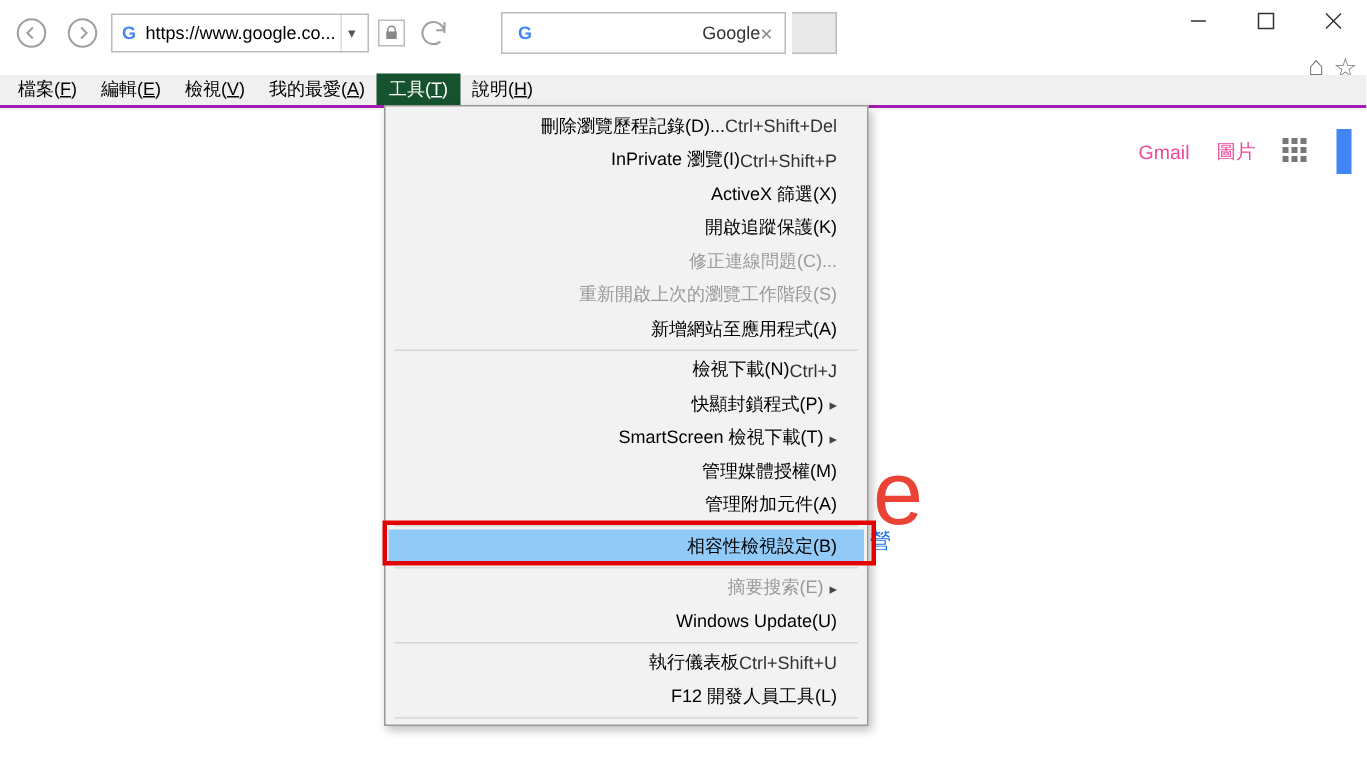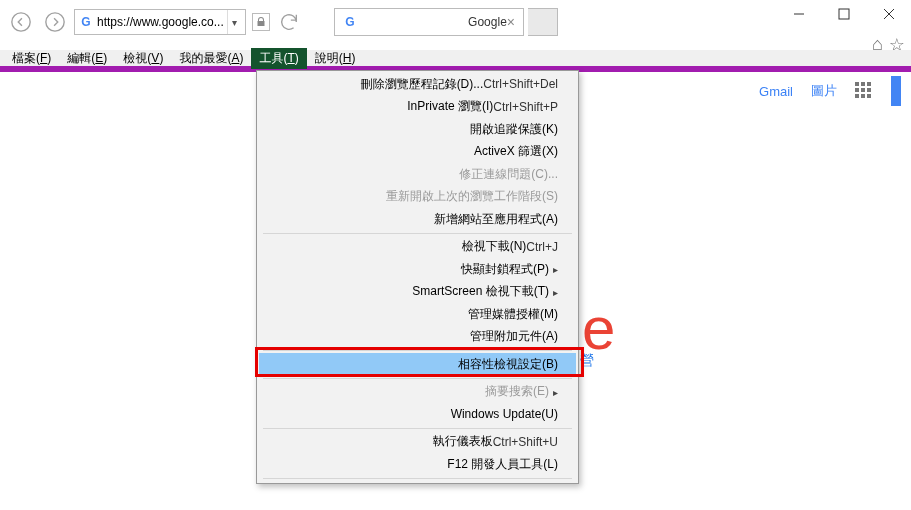--- a/index.html
+++ b/index.html
@@ -88,23 +88,23 @@
     position: absolute; top: 34px; right: 6px;
     display: flex; gap: 6px;
     font-size: 18px; color: #777;
   }
 
   
   .menubar {
     position: absolute; top: 50px; left: 0; right: 0;
     height: 22px;
     background: #f0f0f0;
-    border-bottom: 6px solid #a21caf;
+    border-bottom: 2px solid #a21caf;
     display: flex;
-    align-items: center;
+    align-items: flex-end;
     padding-left: 4px;
   }
   .mb-item { padding: 2px 8px; font-size: 12px; }
   .mb-item u { text-decoration: underline; }
   .mb-item.active { background: #14532d; color: #fff; }
 
   
   .dropdown {
     position: absolute;
     top: 70px;
@@ -139,23 +139,23 @@
     pointer-events: none;
   }
 
   
   .page {
     position: absolute;
     top: 72px; left: 0; right: 0; bottom: 0;
     background: #fff;
   }
   .gh-right {
-    position: absolute; top: 4px; right: 10px;
+    position: absolute; top: 14px; right: 10px;
     display: flex; gap: 18px; align-items: center;
-    font-size: 13px; color: #3b82f6;
+    font-size: 13px; color: #ec4899;
   }
   .apps-grid {
     width: 18px; height: 18px;
     display: grid; grid-template-columns: repeat(3,4px); grid-template-rows: repeat(3,4px);
     gap: 2px;
   }
   .apps-grid span { background: #777; }
   .signin-edge { width: 10px; height: 30px; background: #4285F4; }
   .big-e {
     position: absolute;
@@ -269,25 +269,25 @@
 <div class="dropdown">
   <div class="dd-row">
     <span class="lbl">刪除瀏覽歷程記錄(D)...</span>
     <span class="sc">Ctrl+Shift+Del</span>
   </div>
   <div class="dd-row">
     <span class="lbl">InPrivate 瀏覽(I)</span>
     <span class="sc">Ctrl+Shift+P</span>
   </div>
   <div class="dd-row">
+    <span class="lbl">ActiveX 篩選(X)</span>
+      <span class="sc"></span>
+  </div>
+  <div class="dd-row">
     <span class="lbl">開啟追蹤保護(K)</span>
-      <span class="sc"></span>
-  </div>
-  <div class="dd-row">
-    <span class="lbl">ActiveX 篩選(X)</span>
       <span class="sc"></span>
   </div>
   <div class="dd-row disabled">
     <span class="lbl">修正連線問題(C)...</span>
       <span class="sc"></span>
   </div>
   <div class="dd-row disabled">
     <span class="lbl">重新開啟上次的瀏覽工作階段(S)</span>
       <span class="sc"></span>
   </div>

